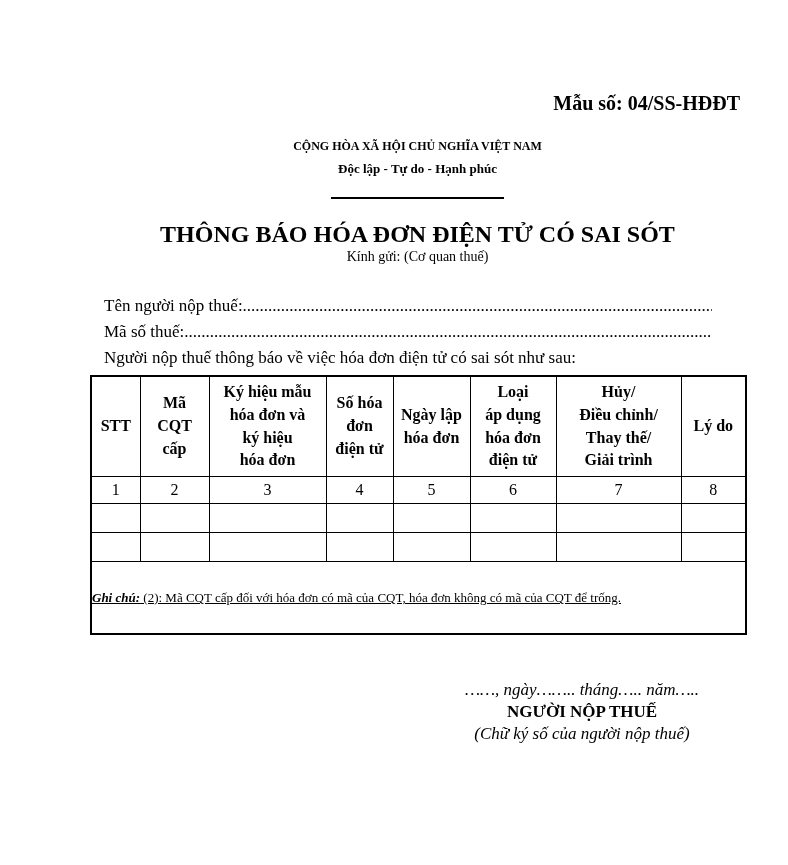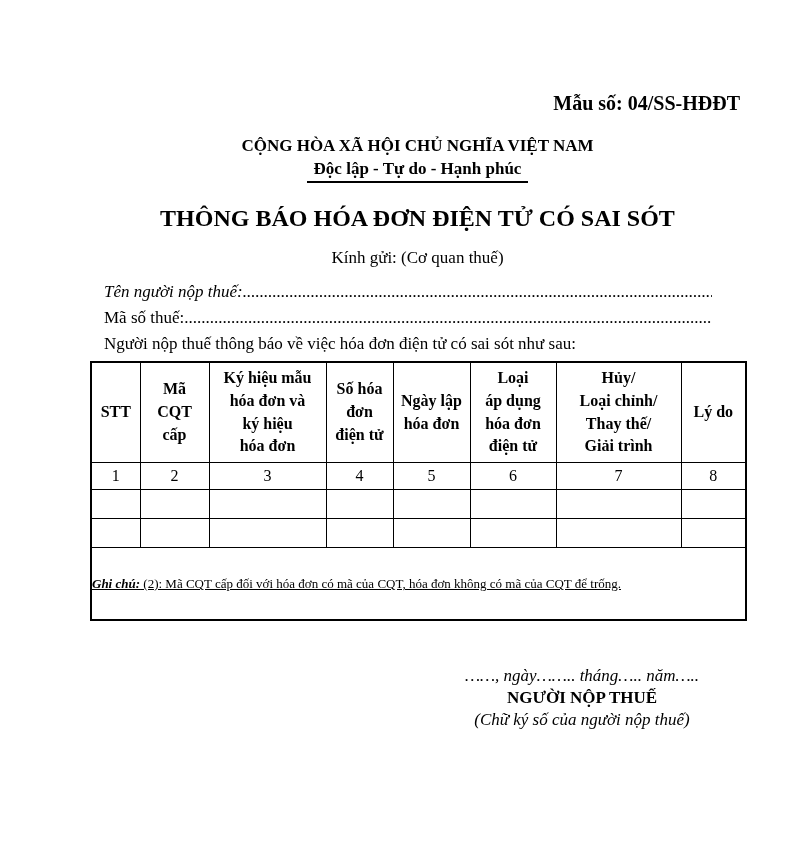--- a/index.html
+++ b/index.html
@@ -24,58 +24,57 @@
     text-align: right;
     margin-right: 5px;
     font-weight: bold;
     font-size: 20px;
     line-height: 22px;
   }
   .nat-line1 {
     margin-top: 21px;
     text-align: center;
     font-weight: bold;
-    font-size: 17px;
+    font-size: 12px;
     line-height: 22px;
   }
   .nat-line2-wrap {
     text-align: center;
     margin-top: 1px;
   }
   .nat-line2 {
     display: inline-block;
     font-weight: bold;
-    font-size: 17px;
+    font-size: 13px;
     line-height: 22px;
     border-bottom: 2px solid #000;
-    padding: 0 7px 1px 7px;
+    padding: 0 7px 17px 7px;
     font-family: Liberation Serif, serif;
   }
   .doc-title {
     margin-top: 24px;
     text-align: center;
     font-weight: bold;
     font-size: 24px;
     line-height: 23px;
   }
   .recipient {
-    margin-top: 17px;
-    text-align: center;
-    font-size: 17px;
+    text-align: center;
+    font-size: 14px;
     line-height: 22px;
   }
   .field-line {
     display: flex;
     align-items: baseline;
     font-size: 17px;
     line-height: 26px;
     margin-left: 14px;
     margin-right: 33px;
   }
-  .field-line.first { margin-top: 10px; font-style: italic; }
+  .field-line.first { margin-top: 25px; }
   .field-label { white-space: nowrap; }
   .dots-filler {
     flex: 1;
     overflow: hidden;
     white-space: nowrap;
   }
   .intro-line {
     font-size: 17px;
     line-height: 26px;
     margin-left: 14px;
@@ -185,21 +184,21 @@
         <th>Số hóa
 đơn
 điện tử</th>
         <th>Ngày lập
 hóa đơn</th>
         <th>Loại
 áp dụng
 hóa đơn
 điện tử</th>
         <th>Hủy/
-Loại chỉnh/
+Điều chỉnh/
 Thay thế/
 Giải trình</th>
         <th>Lý do</th>
       </tr>
       <tr class="idx-row">
         <td>1</td>
         <td>2</td>
         <td>3</td>
         <td>4</td>
         <td>5</td>

